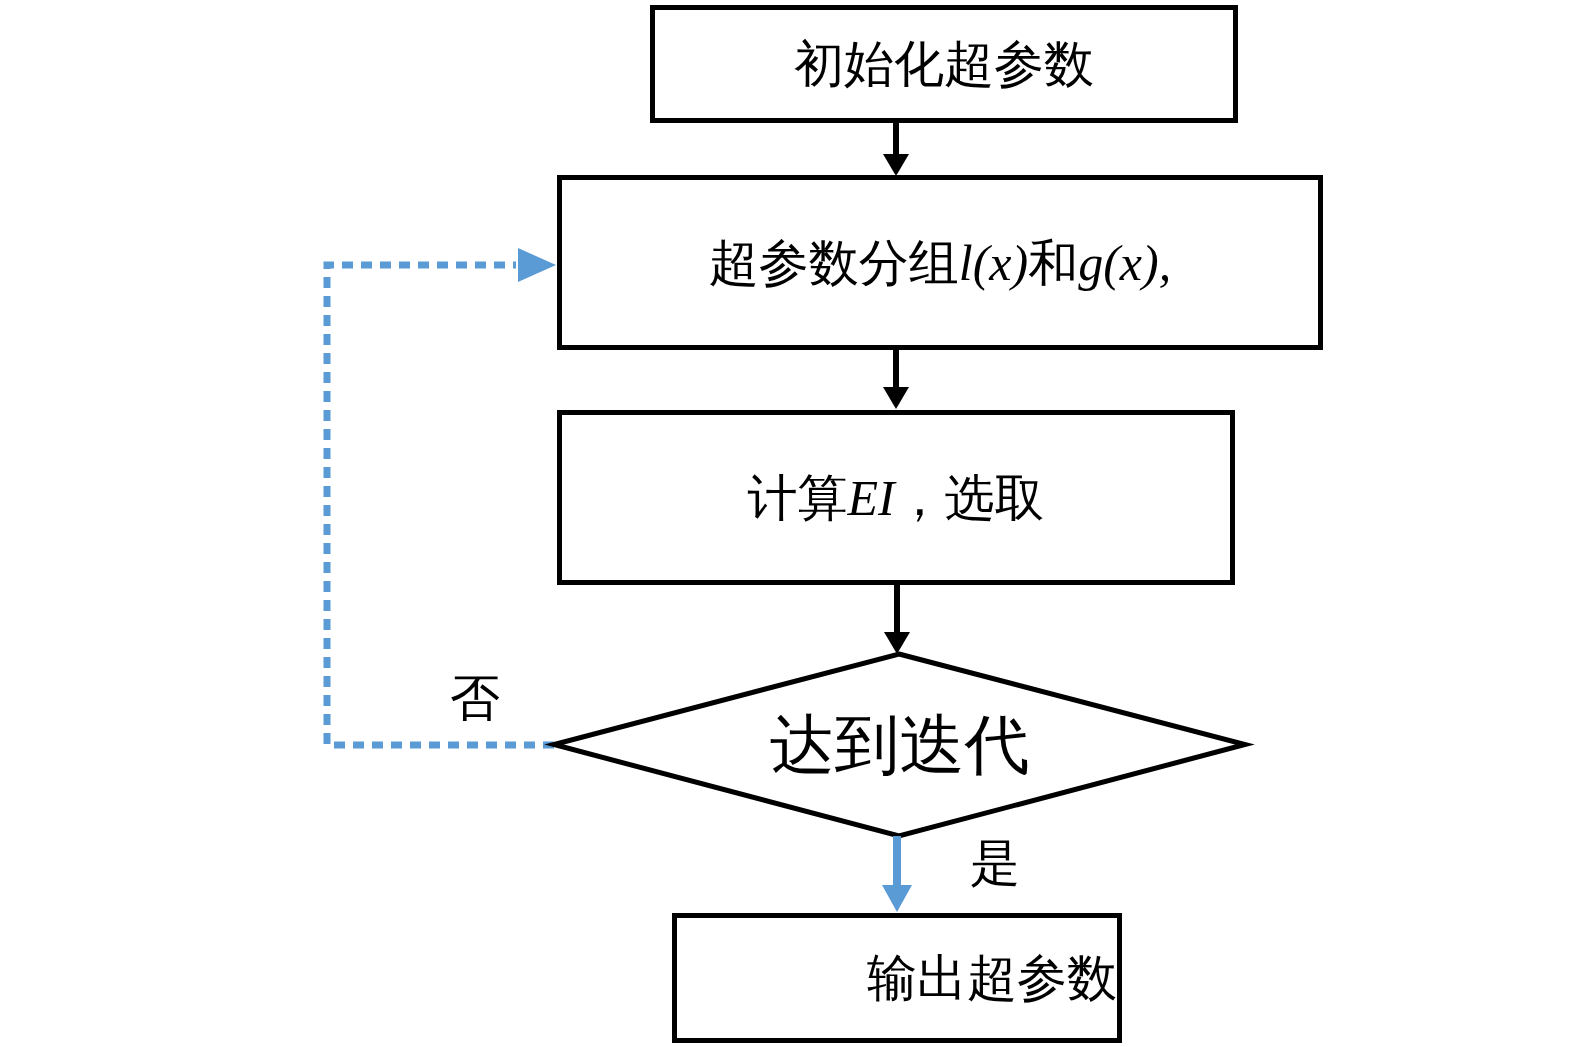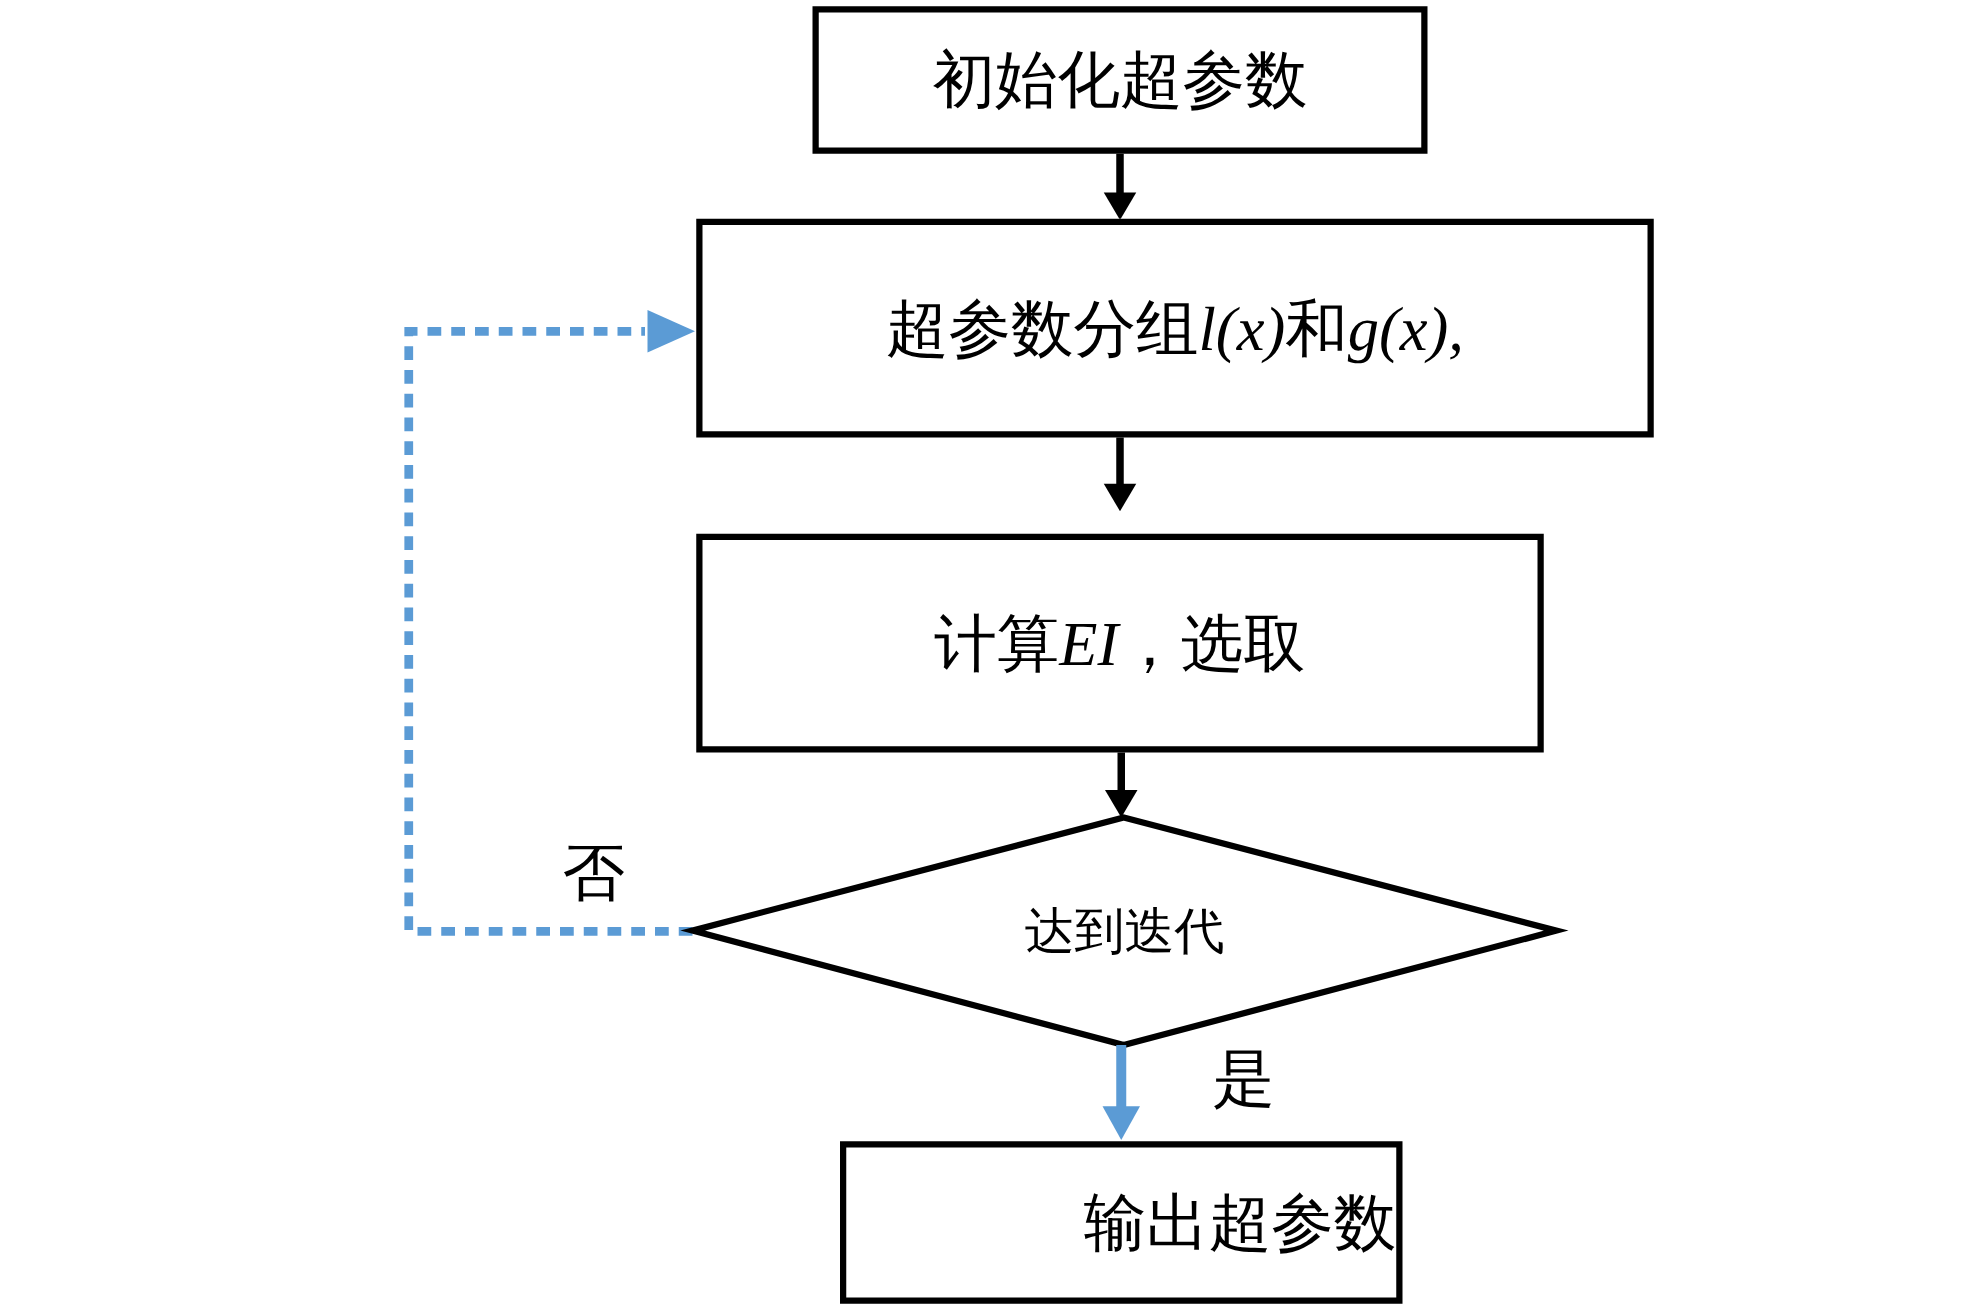--- a/index.html
+++ b/index.html
@@ -23,38 +23,38 @@
     background: #ffffff;
     border: 5px solid #000000;
     display: flex;
     flex-direction: column;
     align-items: center;
     justify-content: center;
     text-align: center;
     font-size: 50px;
   }
   .node .line { line-height: 80px; white-space: nowrap; }
-  .node-init   { left: 650px; top: 5px;   width: 492px; height: 118px; }
+  .node-init   { left: 650px; top: 5px;   width: 588px; height: 118px; }
   .node-group  { left: 557px; top: 175px; width: 766px; height: 175px; }
-  .node-ei     { left: 557px; top: 410px; width: 678px; height: 175px; margin-top: 17px; }
+  .node-ei     { left: 557px; top: 410px; width: 678px; height: 175px; }
   .node-output { left: 672px; top: 913px; width: 450px; height: 130px; align-items: flex-end; }
   .math {
     font-style: italic;
     font-family: "Liberation Serif", "DejaVu Serif", serif;
   }
   .diamond-label {
     position: absolute;
     left: 554px; top: 654px;
     width: 691px; height: 182px;
     display: flex;
     flex-direction: column;
     align-items: center;
     justify-content: center;
     text-align: center;
-    font-size: 40px;
+    font-size: 65px;
   }
   .diamond-label .line { line-height: 68px; white-space: nowrap; }
   .edge-label {
     position: absolute;
     font-size: 50px;
     line-height: 52px;
     transform: translate(-50%, -50%);
     white-space: nowrap;
   }
   .label-no  { left: 475px; top: 698px; }

